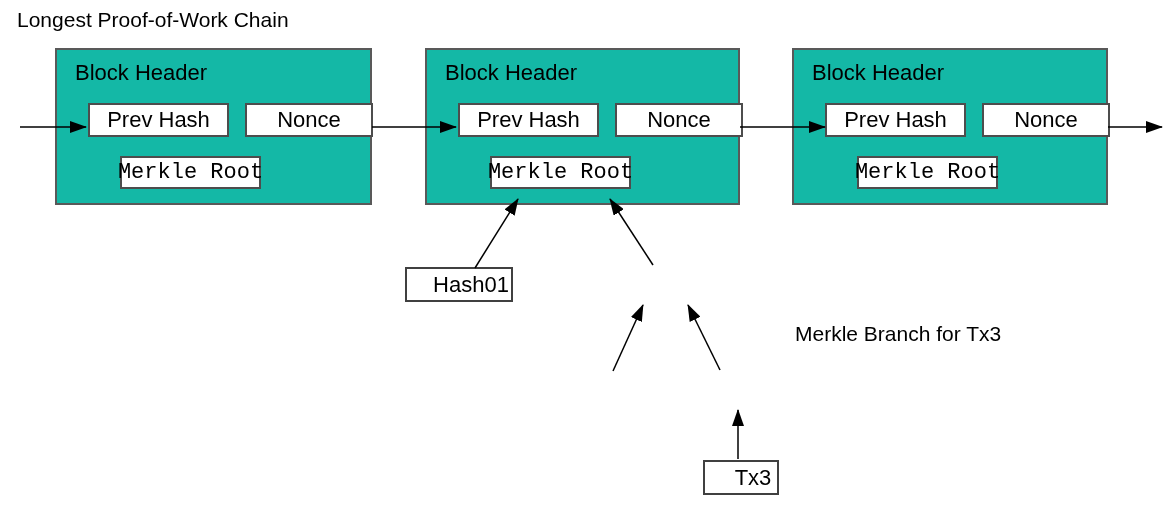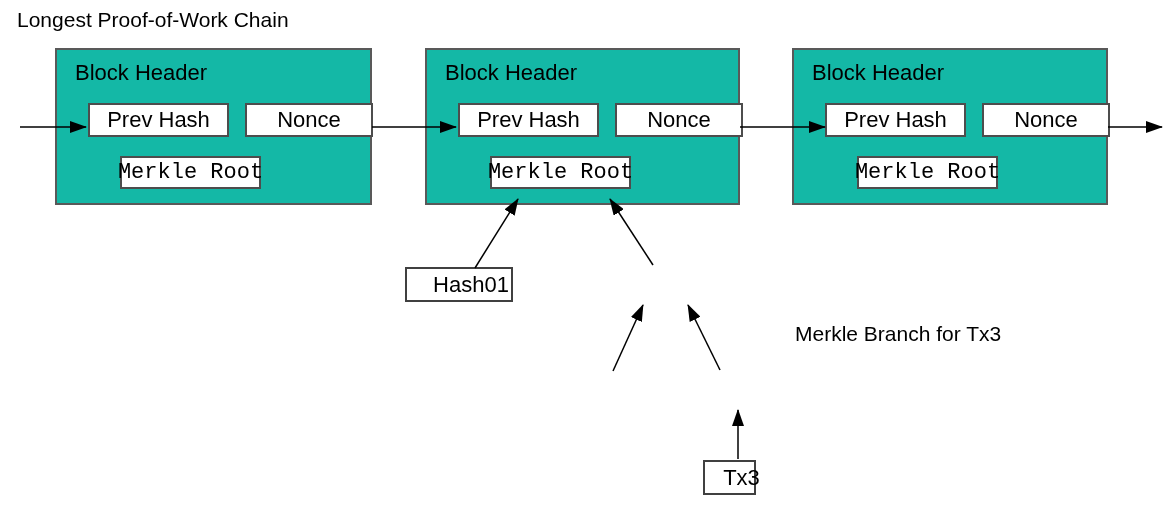--- a/index.html
+++ b/index.html
@@ -102,21 +102,21 @@
   </div>
 
   <div class="block" style="left:792px; width:316px;">
     <div class="block-title">Block Header</div>
     <div class="ibox prev">Prev Hash</div>
     <div class="ibox nonce">Nonce</div>
     <div class="ibox merkle">Merkle Root</div>
   </div>
 
   <div class="tbox solid" style="left:405px; top:267px; width:108px; height:35px;">Hash01</div>
-  <div class="tbox solid" style="left:703px; top:460px; width:53px;  height:35px;">Tx3</div>
+  <div class="tbox solid" style="left:703px; top:460px; width:76px;  height:35px;">Tx3</div>
 
   <div class="annotation">Merkle Branch for Tx3</div>
 
   <svg class="overlay" width="1170" height="511" viewBox="0 0 1170 511">
     <defs>
       <marker id="arrow" markerUnits="userSpaceOnUse" markerWidth="17" markerHeight="12" refX="16" refY="6" orient="auto">
         <path d="M0,0 L17,6 L0,12 Z" fill="#000000"></path>
       </marker>
     </defs>
 

